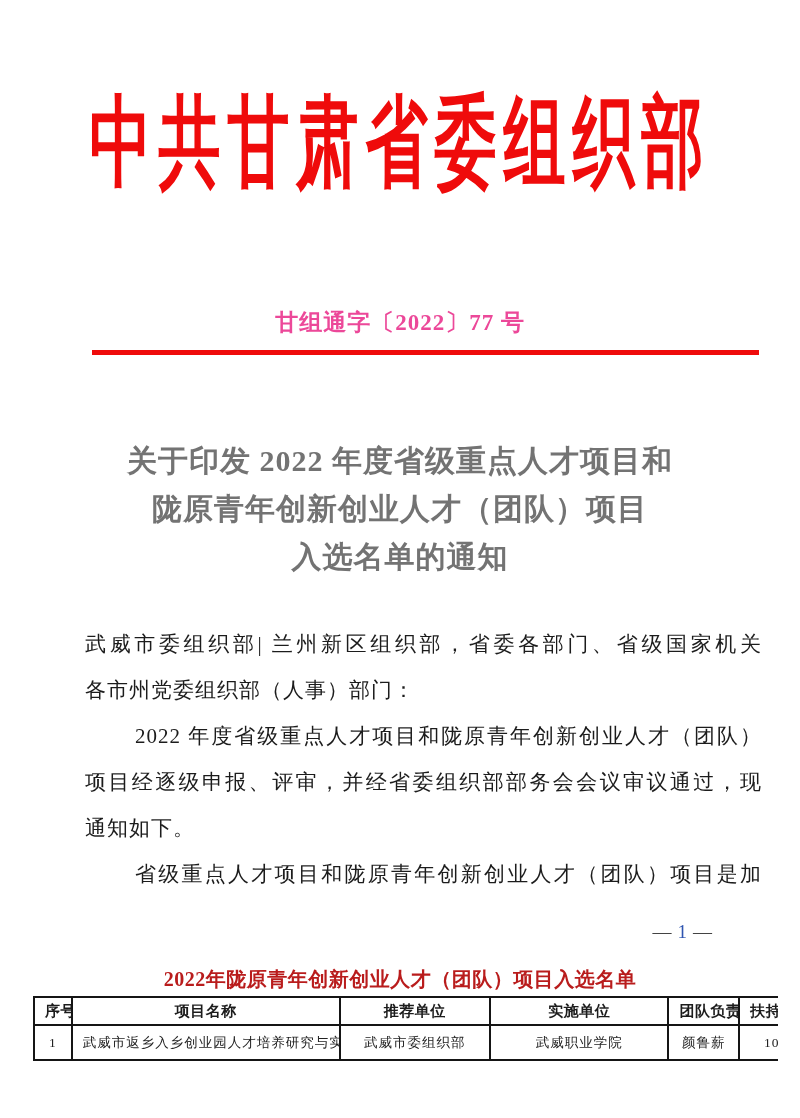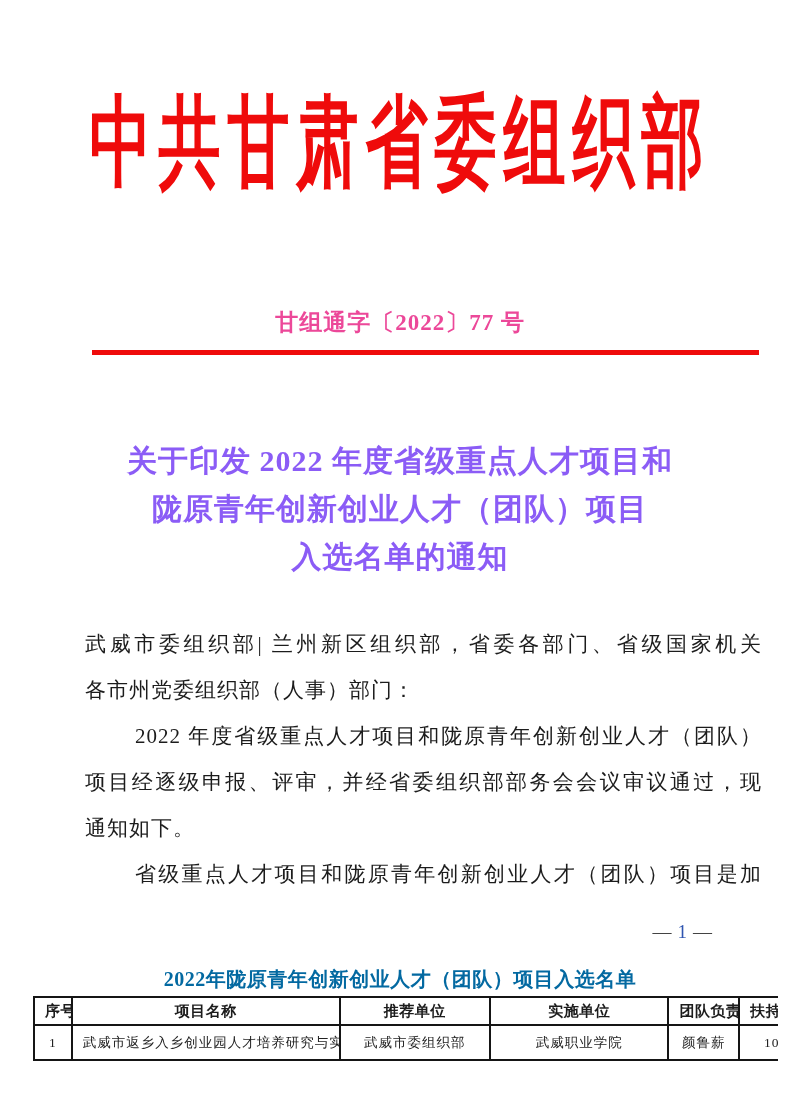--- a/index.html
+++ b/index.html
@@ -39,21 +39,21 @@
     width: 667px;
     height: 5px;
   }
   .notice-title {
     margin-top: 82px;
     text-align: center;
     font-size: 30px;
     font-weight: bold;
     line-height: 48px;
     letter-spacing: 1px;
-    color: #8b5cf6;
+    color: #737373;
   }
   .body-block {
     margin: 40px 60px 0 63px;
     width: 677px;
     font-size: 21px;
     line-height: 46px;
     letter-spacing: 1px;
   }
   .body-line {
     text-align: justify;
@@ -71,21 +71,21 @@
     color: #3a3a3a;
   }
   .page-number .num { font-weight: normal; }
   .table-title {
     margin-top: 20px;
     text-align: center;
     font-size: 20px;
     font-weight: bold;
     line-height: 28px;
     letter-spacing: 0.5px;
-    color: #0369a1;
+    color: #b91c1c;
   }
   table.shortlist {
     margin: 3px 0 0 11px;
     width: 772px;
     border-collapse: collapse;
     table-layout: fixed;
   }
   table.shortlist th, table.shortlist td {
     border: 2px solid #151515;
     text-align: center;

